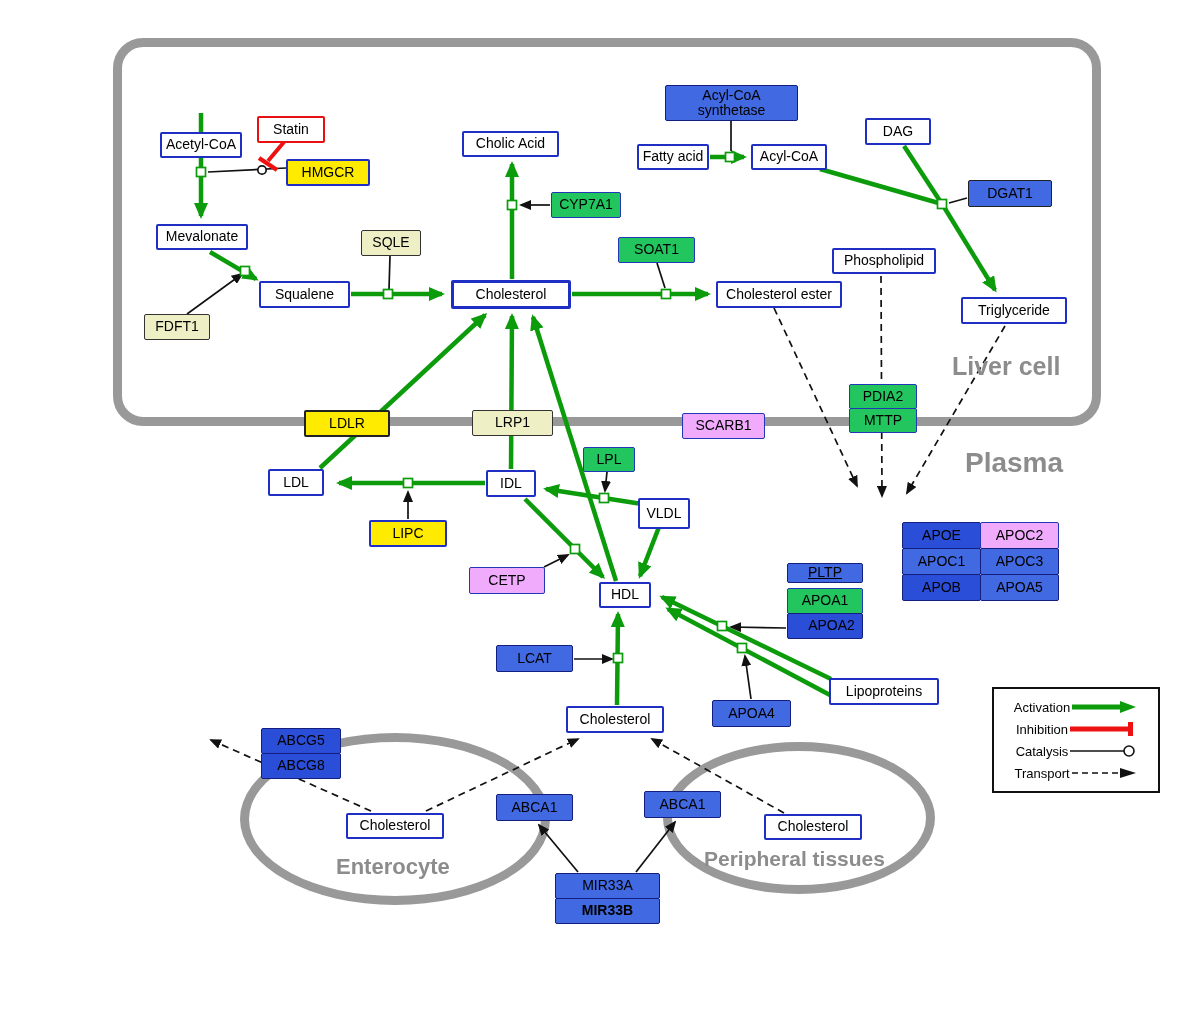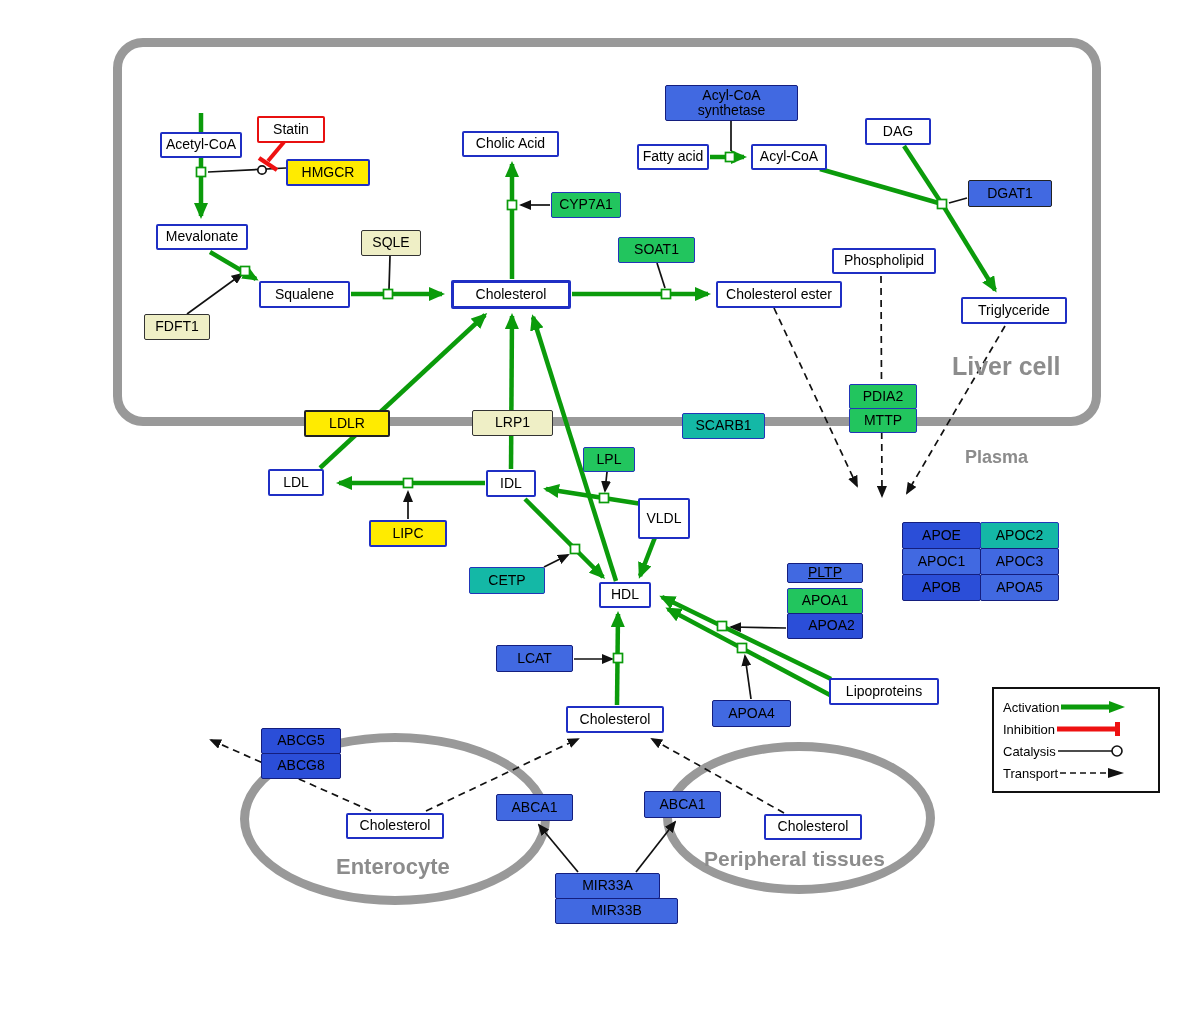--- a/index.html
+++ b/index.html
@@ -13,28 +13,28 @@
   .node{position:absolute;box-sizing:border-box;display:flex;align-items:center;justify-content:center;
         text-align:center;font-size:14px;color:#000;background:#fff;line-height:1.08;border-radius:2px;
         white-space:nowrap;padding:1px 3px;}
   .wrap{white-space:normal;}
   .m{border:2px solid #1F2FC4;}
   .thick{border-width:3px;}
   .drug{border:2px solid #E81010;}
   .y{background:#FFEB00;border:2px solid #1F2FC4;}
   .yk{border:2px solid #222;}
   .py{background:#EFEFC6;border:1.5px solid #333;}
-  .b1{background:#14b8a6;border:1.5px solid #2236B8;text-align:right;}
+  .b1{background:#f0abfc;border:1.5px solid #2236B8;text-align:right;}
   .b2{background:#22c55e;border:1.5px solid #2236B8;}
   .b3{background:#4169E1;border:1.5px solid #141E7E;}
   .b4{background:#2B4ED8;border:1.5px solid #141E7E;}
   .rl{position:absolute;font-weight:bold;color:#8C8C8C;}
   .legend{position:absolute;left:992px;top:687px;width:168px;box-sizing:border-box;border:2.5px solid #111;
           background:#fff;padding:7px 9px 7px 9px;}
-  .lrow{display:flex;align-items:center;justify-content:flex-start;height:22px;font-size:13px;color:#000;}
+  .lrow{display:flex;align-items:center;justify-content:center;height:22px;font-size:13px;color:#000;}
 </style>
 </head>
 <body>
 
 <div class="canvas">
 
   <div class="region liver"></div>
   <div class="region ellipse enterocyte"></div>
   <div class="region ellipse peripheral"></div>
 
@@ -114,21 +114,21 @@
       <rect x="403.5" y="478.5" width="9" height="9"></rect>
       <rect x="599.5" y="493.5" width="9" height="9"></rect>
       <rect x="570.5" y="544.5" width="9" height="9"></rect>
       <rect x="613.5" y="653.5" width="9" height="9"></rect>
       <rect x="717.5" y="621.5" width="9" height="9"></rect>
       <rect x="737.5" y="643.5" width="9" height="9"></rect>
     </g>
   </svg>
 
   <div class="rl" style="left:952px;top:352px;font-size:25px;">Liver cell</div>
-  <div class="rl" style="left:965px;top:447px;font-size:18px;text-align:center;">Plasma</div>
+  <div class="rl" style="left:965px;top:447px;font-size:28px;text-align:center;">Plasma</div>
   <div class="rl" style="left:336px;top:854px;font-size:22px;">Enterocyte</div>
   <div class="rl" style="left:704px;top:847px;font-size:21px;">Peripheral tissues</div>
 
   <div class="node m" style="left:160px;top:88px;width:82px;height:26px;margin-top:44px;">Acetyl-CoA</div>
   <div class="node drug" style="left:257px;top:116px;width:68px;height:27px;">Statin</div>
   <div class="node y" style="left:286px;top:159px;width:84px;height:27px;">HMGCR</div>
   <div class="node m" style="left:156px;top:224px;width:92px;height:26px;">Mevalonate</div>
   <div class="node py" style="left:361px;top:230px;width:60px;height:26px;">SQLE</div>
   <div class="node py" style="left:144px;top:314px;width:66px;height:26px;">FDFT1</div>
   <div class="node m" style="left:259px;top:281px;width:91px;height:27px;">Squalene</div>
@@ -147,21 +147,21 @@
   <div class="node b2" style="left:849px;top:384px;width:68px;height:25px;">PDIA2</div>
   <div class="node b2" style="left:849px;top:408px;width:68px;height:25px;">MTTP</div>
 
   <div class="node y yk" style="left:304px;top:410px;width:86px;height:27px;">LDLR</div>
   <div class="node py" style="left:472px;top:410px;width:81px;height:26px;">LRP1</div>
   <div class="node b1" style="left:682px;top:413px;width:83px;height:26px;">SCARB1</div>
 
   <div class="node m" style="left:268px;top:469px;width:56px;height:27px;">LDL</div>
   <div class="node m" style="left:486px;top:470px;width:50px;height:27px;">IDL</div>
   <div class="node b2" style="left:583px;top:447px;width:52px;height:25px;">LPL</div>
-  <div class="node m" style="left:638px;top:498px;width:52px;height:41px;">VLDL</div>
+  <div class="node m" style="left:638px;top:498px;width:52px;height:31px;">VLDL</div>
   <div class="node y" style="left:369px;top:520px;width:78px;height:27px;">LIPC</div>
   <div class="node b1" style="left:469px;top:567px;width:76px;height:27px;">CETP</div>
   <div class="node m" style="left:599px;top:582px;width:52px;height:26px;">HDL</div>
   <div class="node b3" style="left:787px;top:563px;width:76px;height:20px;text-decoration:underline;">PLTP</div>
   <div class="node b2" style="left:787px;top:588px;width:76px;height:26px;">APOA1</div>
   <div class="node b4" style="left:787px;top:613px;width:76px;height:26px;padding-left:16px;">APOA2</div>
   <div class="node b4" style="left:902px;top:522px;width:79px;height:27px;">APOE</div>
   <div class="node b1" style="left:980px;top:522px;width:79px;height:27px;">APOC2</div>
   <div class="node b3" style="left:902px;top:548px;width:79px;height:27px;">APOC1</div>
   <div class="node b3" style="left:980px;top:548px;width:79px;height:27px;">APOC3</div>
@@ -172,21 +172,21 @@
   <div class="node m" style="left:829px;top:678px;width:110px;height:27px;">Lipoproteins</div>
   <div class="node m" style="left:566px;top:706px;width:98px;height:27px;">Cholesterol</div>
 
   <div class="node b4" style="left:261px;top:728px;width:80px;height:26px;">ABCG5</div>
   <div class="node b4" style="left:261px;top:753px;width:80px;height:26px;">ABCG8</div>
   <div class="node m" style="left:346px;top:813px;width:98px;height:26px;">Cholesterol</div>
   <div class="node b3" style="left:496px;top:794px;width:77px;height:27px;">ABCA1</div>
   <div class="node b3" style="left:644px;top:791px;width:77px;height:27px;">ABCA1</div>
   <div class="node m" style="left:764px;top:814px;width:98px;height:26px;">Cholesterol</div>
   <div class="node b3" style="left:555px;top:873px;width:105px;height:26px;">MIR33A</div>
-  <div class="node b3" style="left:555px;top:898px;width:123px;height:26px;">MIR33B</div>
+  <div class="node b3" style="left:555px;top:898px;width:105px;height:26px;font-weight:bold;">MIR33B</div>
 
   <div class="legend">
     <div class="lrow">
       <span>Activation</span>
       <svg width="68" height="16">
         <line x1="2" y1="8" x2="50" y2="8" stroke="#0B9B0B" stroke-width="5"></line>
         <polygon points="50,2 66,8 50,14" fill="#0B9B0B"></polygon>
       </svg>
     </div>
     <div class="lrow">

